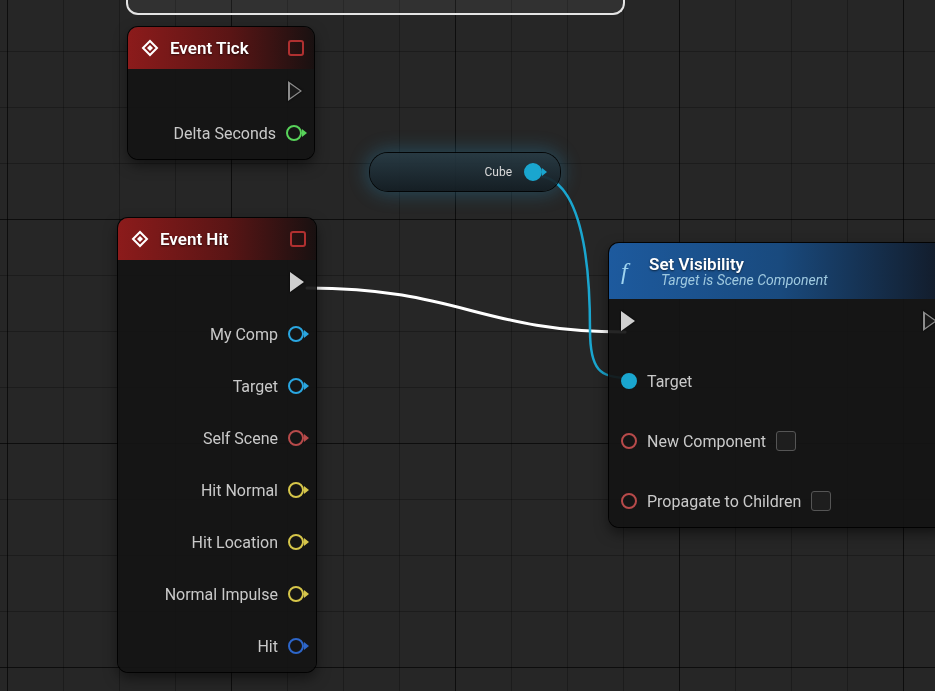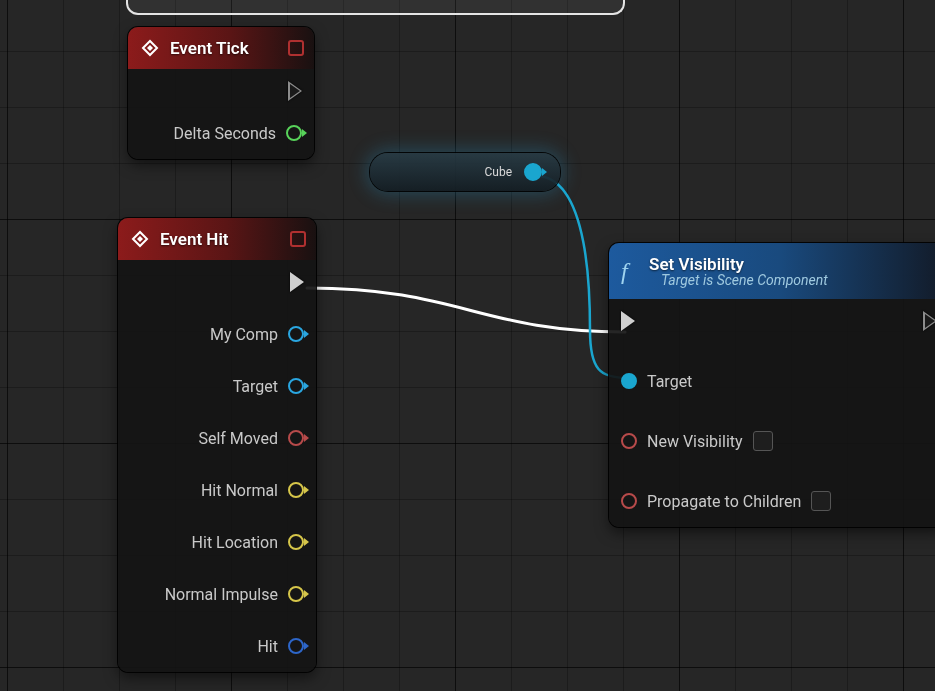--- a/index.html
+++ b/index.html
@@ -212,21 +212,21 @@
       </div>
       <div class="pin-row">
         <span class="lbl">My Comp</span>
         <span class="pin out c-blue"></span>
       </div>
       <div class="pin-row">
         <span class="lbl">Target</span>
         <span class="pin out c-blue"></span>
       </div>
       <div class="pin-row">
-        <span class="lbl">Self Moved</span>
+        <span class="lbl">Self Scene</span>
         <span class="pin out c-red"></span>
       </div>
       <div class="pin-row">
         <span class="lbl">Hit Normal</span>
         <span class="pin out c-yellow"></span>
       </div>
       <div class="pin-row">
         <span class="lbl">Hit Location</span>
         <span class="pin out c-yellow"></span>
       </div>
@@ -258,21 +258,21 @@
     <div class="col left" style="gap:32px;">
       <div class="pin-row">
         <span class="exec"></span>
       </div>
       <div class="pin-row">
         <span class="pin c-obj filled"></span>
         <span class="lbl">Target</span>
       </div>
       <div class="pin-row">
         <span class="pin c-red"></span>
-        <span class="lbl">New Visibility</span>
+        <span class="lbl">New Component</span>
         <span class="chk"></span>
       </div>
       <div class="pin-row">
         <span class="pin c-red"></span>
         <span class="lbl">Propagate to Children</span>
         <span class="chk"></span>
       </div>
     </div>
     <div class="col right" style="padding-top:0;">
       <div class="pin-row">

